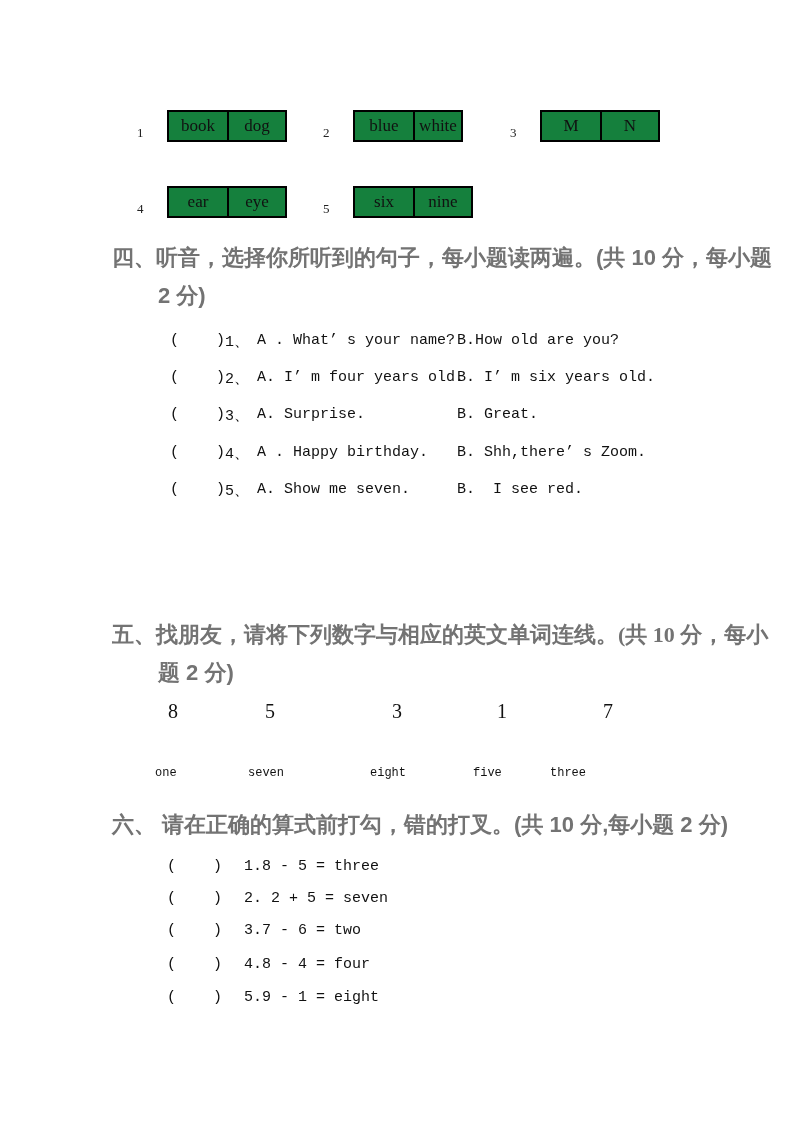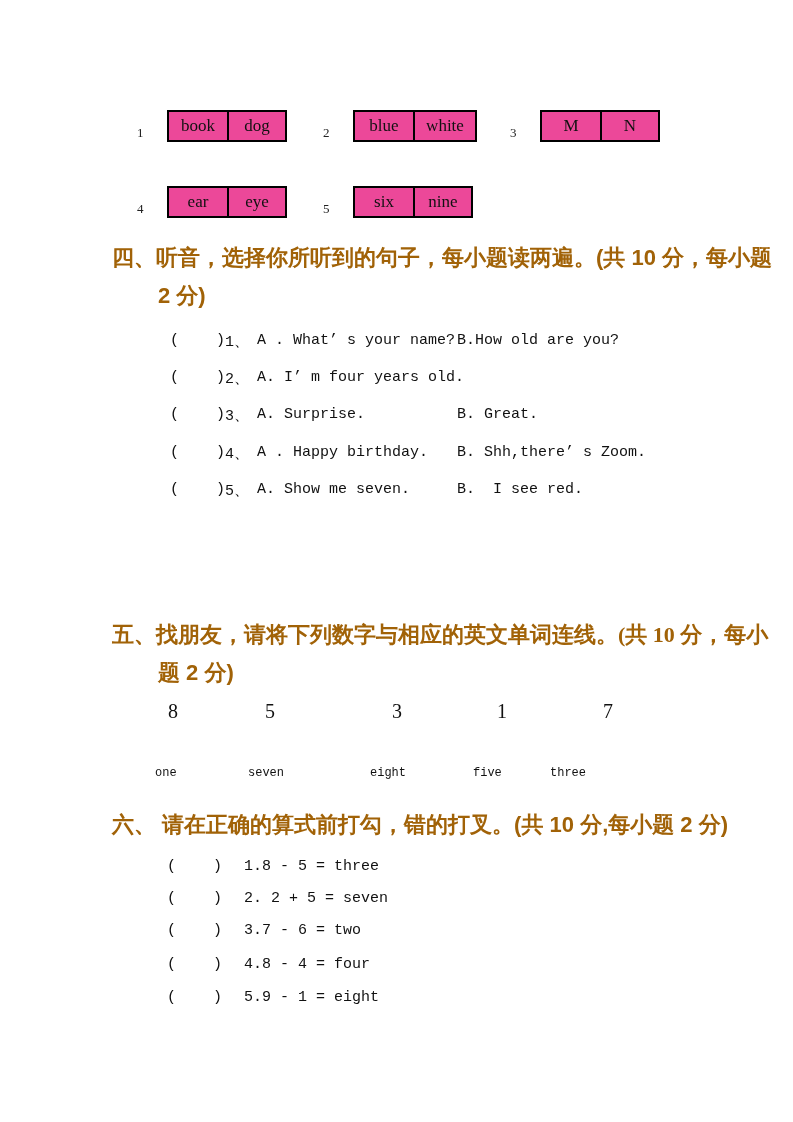--- a/index.html
+++ b/index.html
@@ -13,32 +13,32 @@
     overflow:hidden;
     font-family:"Liberation Serif","DejaVu Serif",serif;
   }
   
   .wb-group { position:absolute; display:flex; align-items:flex-end; }
   .wb-num {
     font-family:"Liberation Serif",serif;
     font-size:13px; width:10px; margin-right:20px; margin-bottom:1px;
     color:#222;
   }
-  .wb-table { display:flex; border:2px solid #000; background:#ec4899; }
+  .wb-table { display:flex; border:2px solid #000; background:#15803d; }
   .wb-cell {
     width:58px; height:28px; line-height:28px; text-align:center;
     font-family:"Liberation Serif","DejaVu Serif",serif;
     font-size:17px;
   }
   .wb-cell + .wb-cell { border-left:2px solid #000; }
   
   .sec-heading {
     position:absolute;
     font-family:"Liberation Sans","DejaVu Sans",sans-serif;
-    font-weight:bold; font-size:22px; white-space:nowrap; color:#a16207;
+    font-weight:bold; font-size:22px; white-space:nowrap; color:#737373;
   }
   .big-title {
     position:absolute; left:0; width:100%; text-align:center;
     font-family:"Liberation Sans","DejaVu Sans",sans-serif;
     font-weight:bold; font-size:26px; color:#000;
   }
   
   .q4-item {
     position:absolute; left:170px; display:flex;
     font-family:"Liberation Mono","DejaVu Sans Mono",monospace;
@@ -76,21 +76,21 @@
     <span class="wb-num">1</span>
     <div class="wb-table">
       <div class="wb-cell">book</div>
       <div class="wb-cell">dog</div>
     </div>
   </div>
   <div class="wb-group" style="left:323px; top:110px;">
     <span class="wb-num">2</span>
     <div class="wb-table">
       <div class="wb-cell">blue</div>
-      <div class="wb-cell" style="width:62px;">white</div>
+      <div class="wb-cell" style="width:48px;">white</div>
     </div>
   </div>
   <div class="wb-group" style="left:510px; top:110px;">
     <span class="wb-num">3</span>
     <div class="wb-table">
       <div class="wb-cell">M</div>
       <div class="wb-cell">N</div>
     </div>
   </div>
   <div class="wb-group" style="left:137px; top:186px;">
@@ -114,20 +114,21 @@
   <div class="q4-item" style="top:332px;">
     <span class="paren-group"><span>(</span><span>)</span></span>
     <span class="q4-num">1、</span>
     <span class="q4-a">A . What’ s your name?</span>
     <span class="q4-b">B.How old are you?</span>
   </div>
   <div class="q4-item" style="top:369px;">
     <span class="paren-group"><span>(</span><span>)</span></span>
     <span class="q4-num">2、</span>
     <span class="q4-a">A. I’ m four years old.</span>
+    <span class="q4-b">B. I’ m six years old.</span>
   </div>
   <div class="q4-item" style="top:406px;">
     <span class="paren-group"><span>(</span><span>)</span></span>
     <span class="q4-num">3、</span>
     <span class="q4-a">A. Surprise.</span>
     <span class="q4-b">B. Great.</span>
   </div>
   <div class="q4-item" style="top:444px;">
     <span class="paren-group"><span>(</span><span>)</span></span>
     <span class="q4-num">4、</span>

